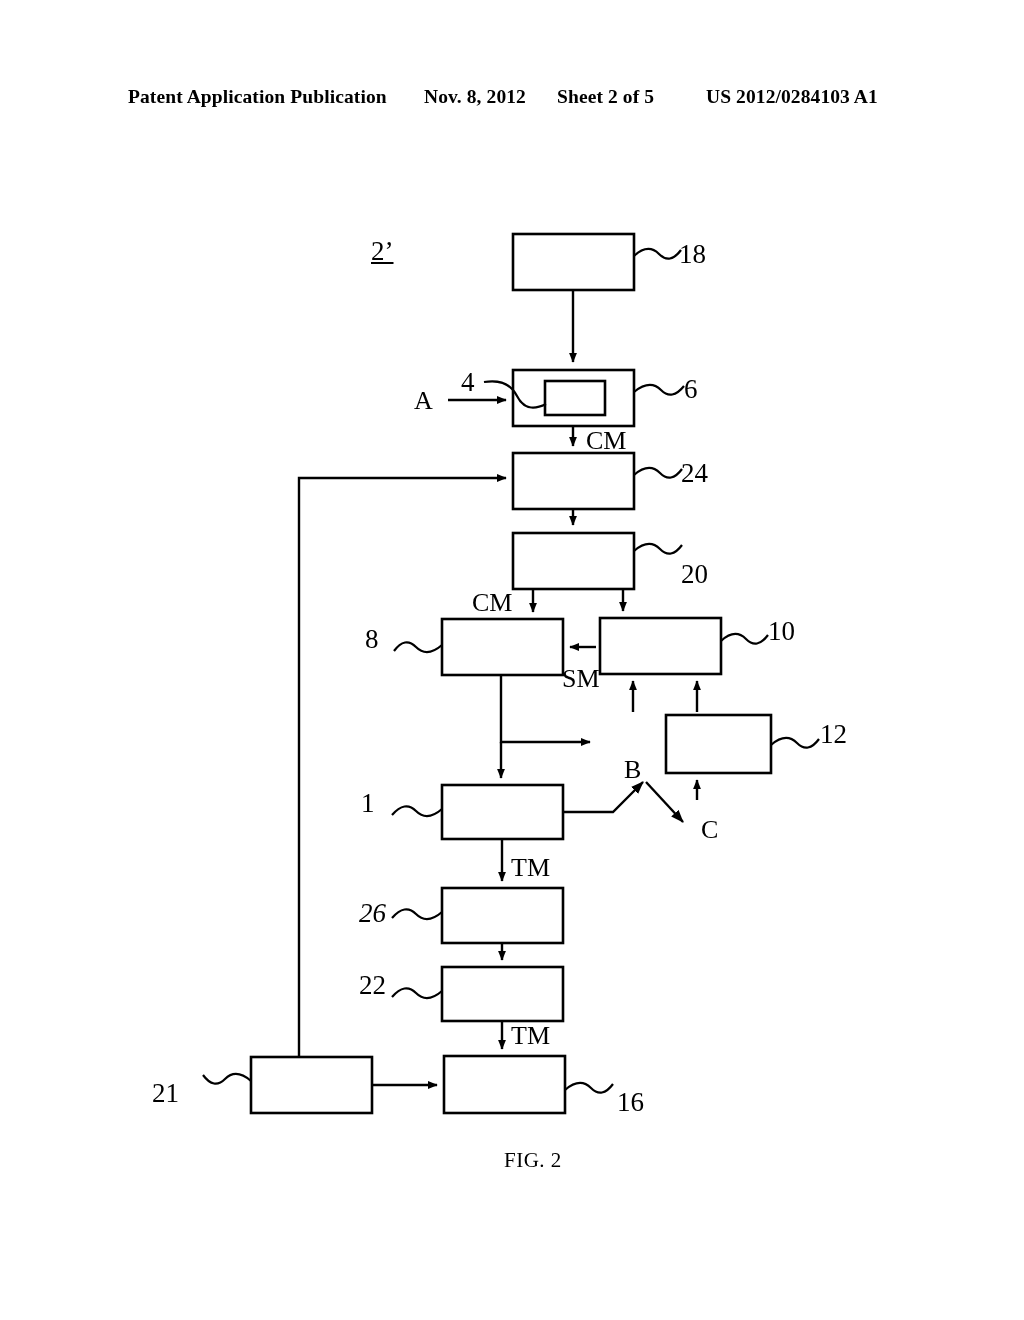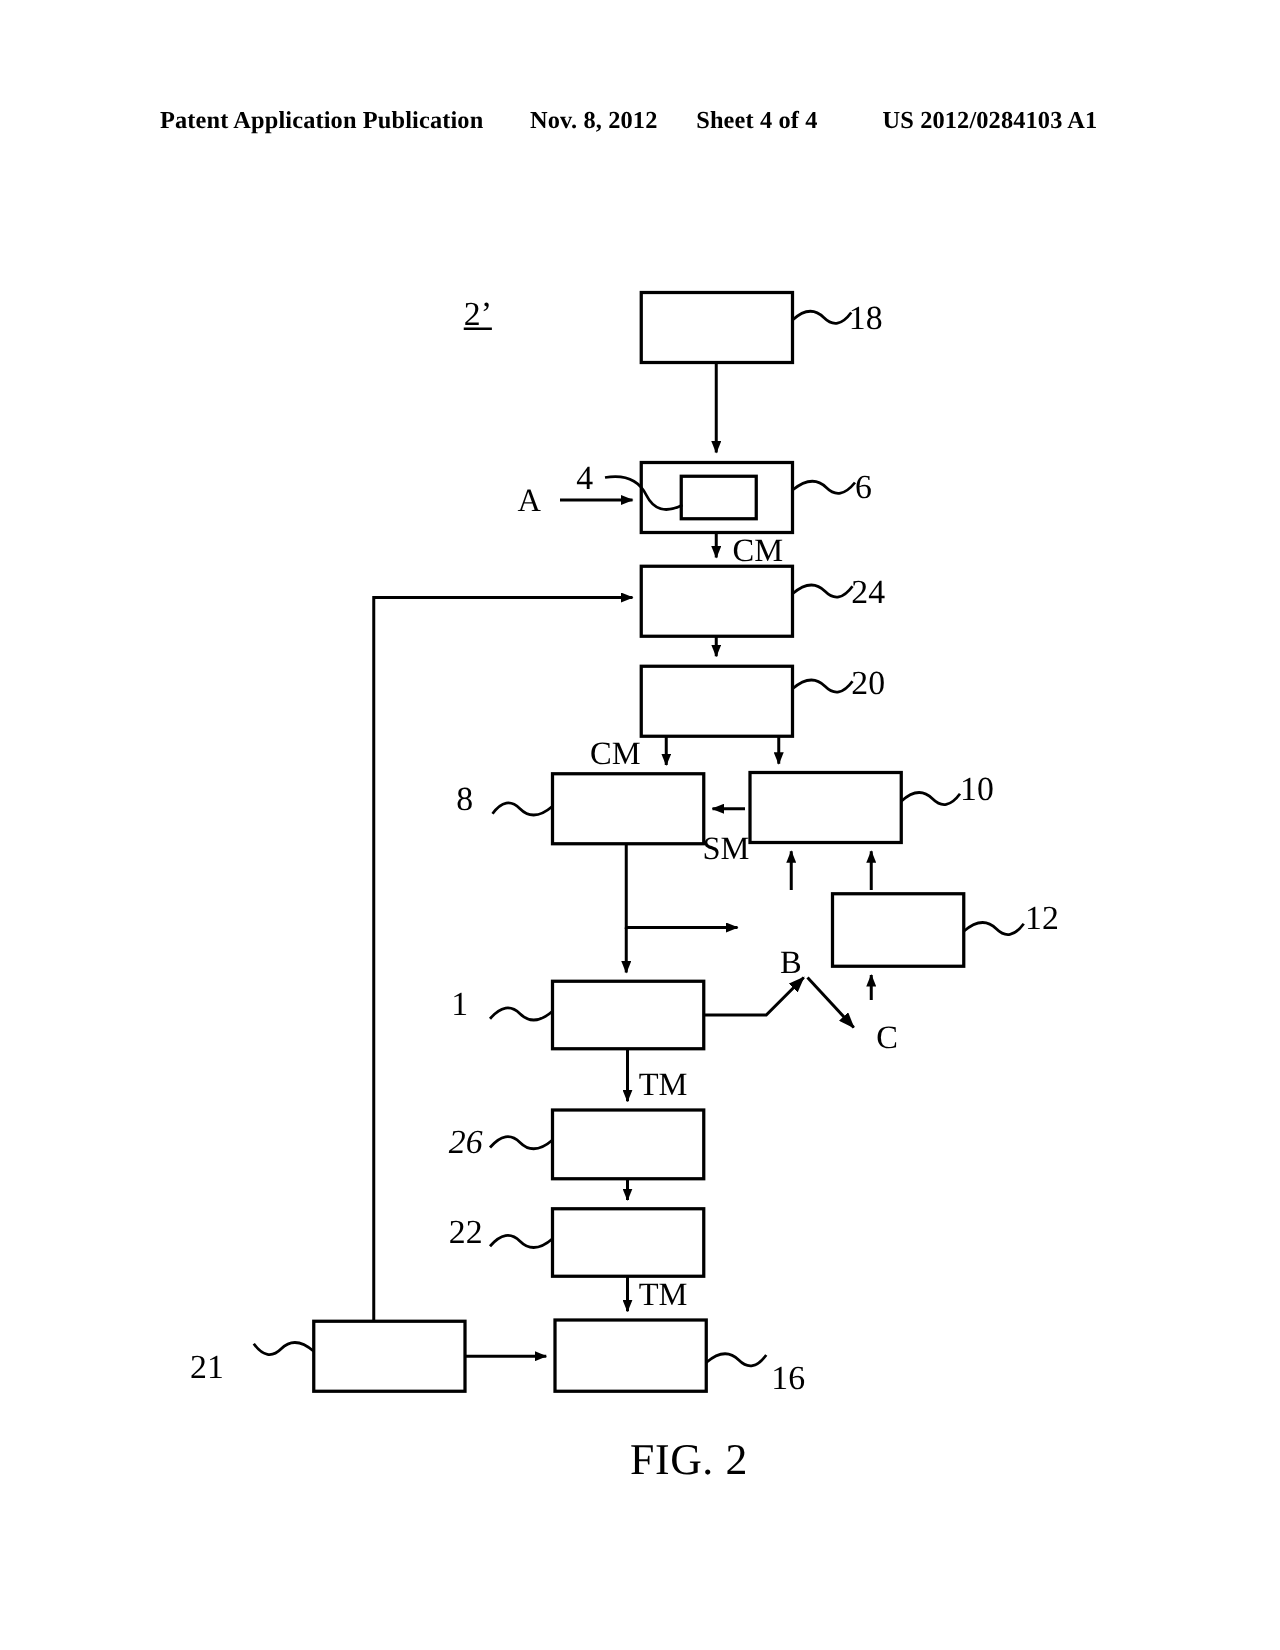--- a/index.html
+++ b/index.html
@@ -60,34 +60,34 @@
   }
   .ref { font-size: 27px; }
   .sig { font-size: 26px; }
   .title2 {
     font-size: 27px;
     text-decoration: underline;
   }
   .caption {
     position: absolute;
     font-family: "Liberation Serif", serif;
-    font-size: 35px;
+    font-size: 21px;
     letter-spacing: 0.5px;
     white-space: nowrap;
   }
 </style>
 </head>
 <body>
 
 <div id="page">
 
   <div class="hdr">
     <span class="hdr-pub">Patent Application Publication</span>
     <span class="hdr-date">Nov. 8, 2012</span>
-    <span class="hdr-sheet">Sheet 4 of 4</span>
+    <span class="hdr-sheet">Sheet 2 of 5</span>
     <span class="hdr-num">US 2012/0284103 A1</span>
   </div>
 
   <div id="figure">
 
     <svg class="fig" viewBox="0 0 1024 1320">
       <defs>
         <marker id="ah" markerWidth="10" markerHeight="8" refX="9.2" refY="4" orient="auto" markerUnits="userSpaceOnUse">
           <path d="M0,0 L10,4 L0,8 Z" fill="#000"></path>
         </marker>
@@ -150,21 +150,21 @@
         <path d="M565,1090 Q580,1077 591,1088 T613,1084"></path>
       </g>
     </svg>
 
     <div class="txt title2" style="left:371px; top:238px;">2’</div>
 
     <div class="txt ref" style="left:679px; top:241px;">18</div>
     <div class="txt ref" style="left:684px; top:376px;">6</div>
     <div class="txt ref" style="left:461px; top:369px;">4</div>
     <div class="txt ref" style="left:681px; top:460px;">24</div>
-    <div class="txt ref" style="left:681px; top:533px;">20</div>
+    <div class="txt ref" style="left:681px; top:561px;">20</div>
     <div class="txt ref" style="left:365px; top:626px;">8</div>
     <div class="txt ref" style="left:768px; top:618px;">10</div>
     <div class="txt ref" style="left:820px; top:721px;">12</div>
     <div class="txt ref" style="left:361px; top:790px;">1</div>
     <div class="txt ref" style="left:359px; top:900px;font-style:italic;">26</div>
     <div class="txt ref" style="left:359px; top:972px;">22</div>
     <div class="txt ref" style="left:152px; top:1080px;">21</div>
     <div class="txt ref" style="left:617px; top:1089px;">16</div>
 
     <div class="txt sig" style="left:414px; top:388px;">A</div>

